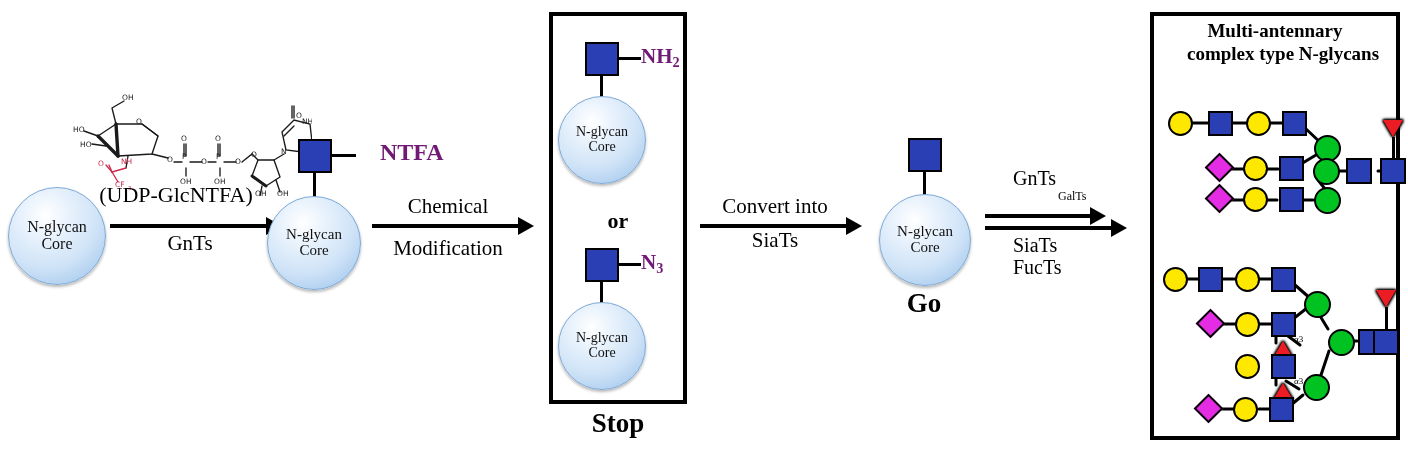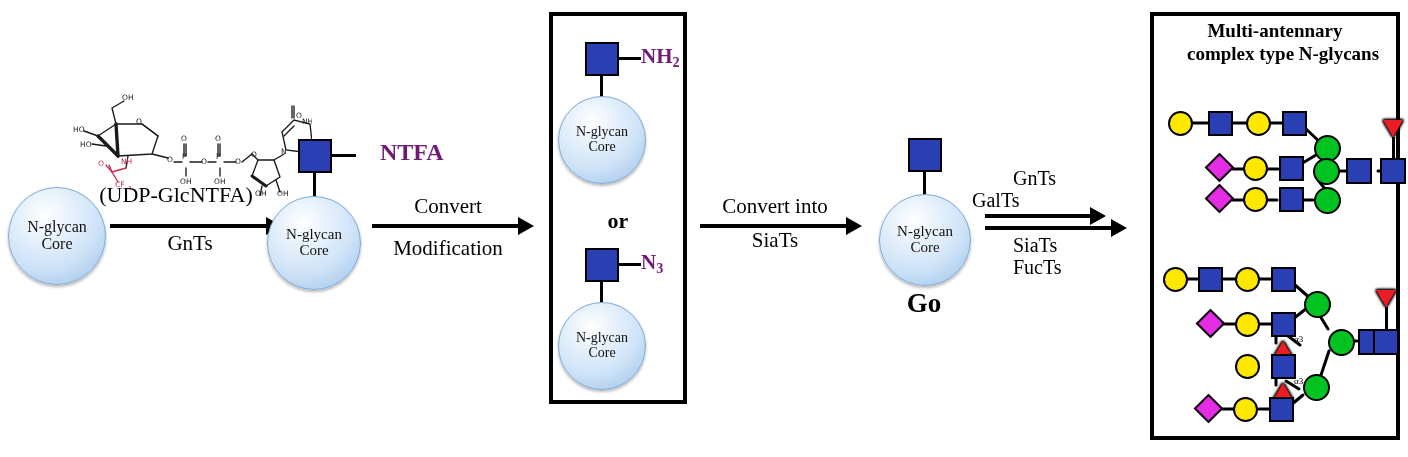--- a/index.html
+++ b/index.html
@@ -166,21 +166,21 @@
   <div class="bond bondv" style="left:313px;top:173px;height:32px;"></div>
   <div class="lbl red" style="left:356px;top:139px;font-size:24px;margin-left:24px;">NTFA</div>
 
   <div class="core" style="left:267px;top:196px;width:92px;height:92px;font-size:15px;">
     <span>N-glycan</span>
     <span>Core</span>
   </div>
 
   <div class="arrow-line" style="left:372px;top:224px;width:148px;"></div>
   <div class="arrow-head" style="left:518px;top:217px;"></div>
-  <div class="lbl ctr" style="left:378px;top:194px;width:140px;font-size:21px;">Convert</div>
+  <div class="lbl ctr" style="left:378px;top:194px;width:140px;font-size:21px;">Chemical</div>
   <div class="lbl ctr" style="left:368px;top:236px;width:160px;font-size:21px;">Modification</div>
 
   <div class="boxframe" style="left:549px;top:12px;width:138px;height:392px;"></div>
 
   <div class="sq" style="left:585px;top:42px;width:34px;height:34px;"></div>
   <div class="bond bondh" style="left:619px;top:57px;width:22px;"></div>
   <div class="bond bondv" style="left:600px;top:76px;height:28px;"></div>
   <div class="lbl red" style="left:641px;top:44px;font-size:21px;">
     <span>NH</span><span class="sub">2</span>
   </div>
@@ -195,41 +195,42 @@
   <div class="bond bondh" style="left:619px;top:263px;width:22px;"></div>
   <div class="bond bondv" style="left:600px;top:282px;height:28px;"></div>
   <div class="lbl red" style="left:641px;top:250px;font-size:21px;">
     <span>N</span><span class="sub">3</span>
   </div>
   <div class="core" style="left:558px;top:302px;width:86px;height:86px;font-size:14px;">
     <span>N-glycan</span>
     <span>Core</span>
   </div>
 
+  <div class="lbl bold ctr" style="left:549px;top:408px;width:138px;font-size:27px;">Stop</div>
 
   <div class="arrow-line" style="left:700px;top:224px;width:148px;"></div>
   <div class="arrow-head" style="left:846px;top:217px;"></div>
   <div class="lbl ctr" style="left:700px;top:194px;width:150px;font-size:21px;">Convert into</div>
   <div class="lbl ctr" style="left:700px;top:228px;width:150px;font-size:21px;">SiaTs</div>
 
   <div class="sq" style="left:908px;top:138px;width:34px;height:34px;"></div>
   <div class="bond bondv" style="left:923px;top:172px;height:30px;"></div>
   <div class="core" style="left:879px;top:194px;width:90px;height:90px;font-size:15px;">
     <span>N-glycan</span>
     <span>Core</span>
   </div>
   <div class="lbl bold ctr" style="left:879px;top:288px;width:90px;font-size:27px;">Go</div>
 
   <div class="arrow-line" style="left:985px;top:214px;width:107px;"></div>
   <div class="arrow-head" style="left:1090px;top:207px;"></div>
   <div class="arrow-line" style="left:985px;top:226px;width:128px;"></div>
   <div class="arrow-head" style="left:1111px;top:219px;"></div>
 
   <div class="lbl" style="left:1013px;top:167px;font-size:20px;">GnTs</div>
-  <div class="lbl" style="left:972px;top:189px;font-size:20px;">GalTs</div>
+  <div class="lbl" style="left:1058px;top:189px;font-size:12px;">GalTs</div>
   <div class="lbl" style="left:1013px;top:234px;font-size:20px;">SiaTs</div>
   <div class="lbl" style="left:1013px;top:256px;font-size:20px;">FucTs</div>
 
   <div class="boxframe" style="left:1150px;top:12px;width:250px;height:428px;"></div>
 
   <div class="lbl bold ctr" style="left:1150px;top:20px;width:250px;font-size:19px;">Multi-antennary</div>
   <div class="lbl bold ctr" style="left:1150px;top:43px;width:250px;font-size:19px;padding-left:8px;">complex type N-glycans</div>
 
   <svg class="abs" style="left:1155px;top:100px;" width="245" height="120" viewBox="0 0 245 120">
     <g stroke="#000" stroke-width="3" stroke-linecap="round">

